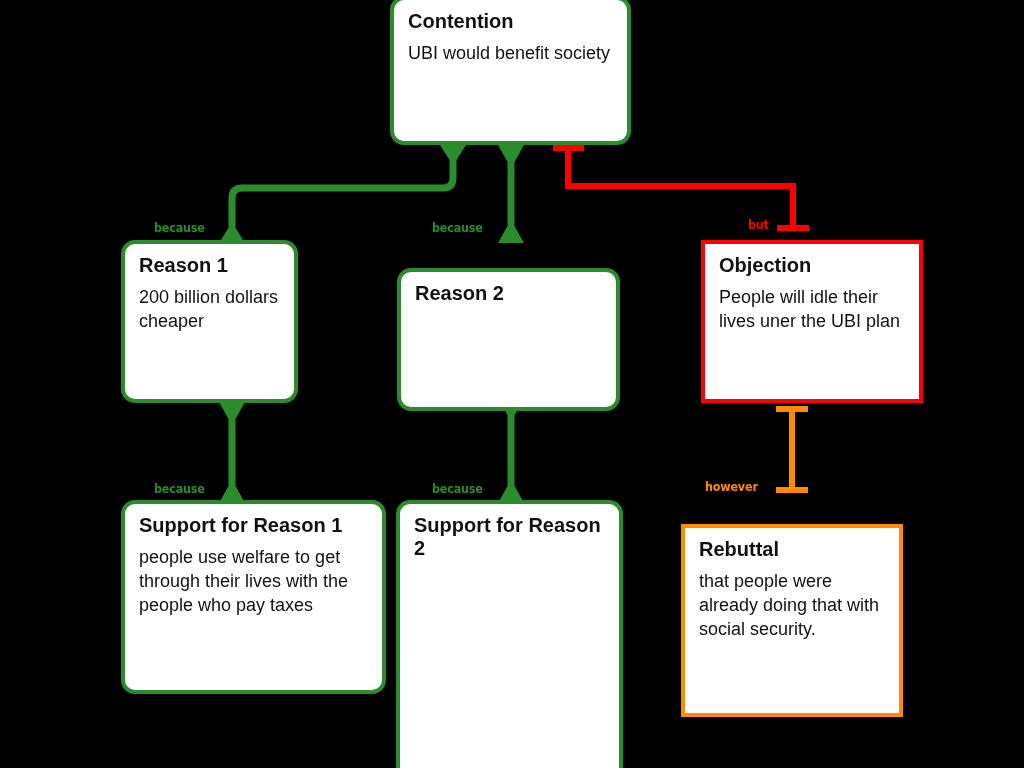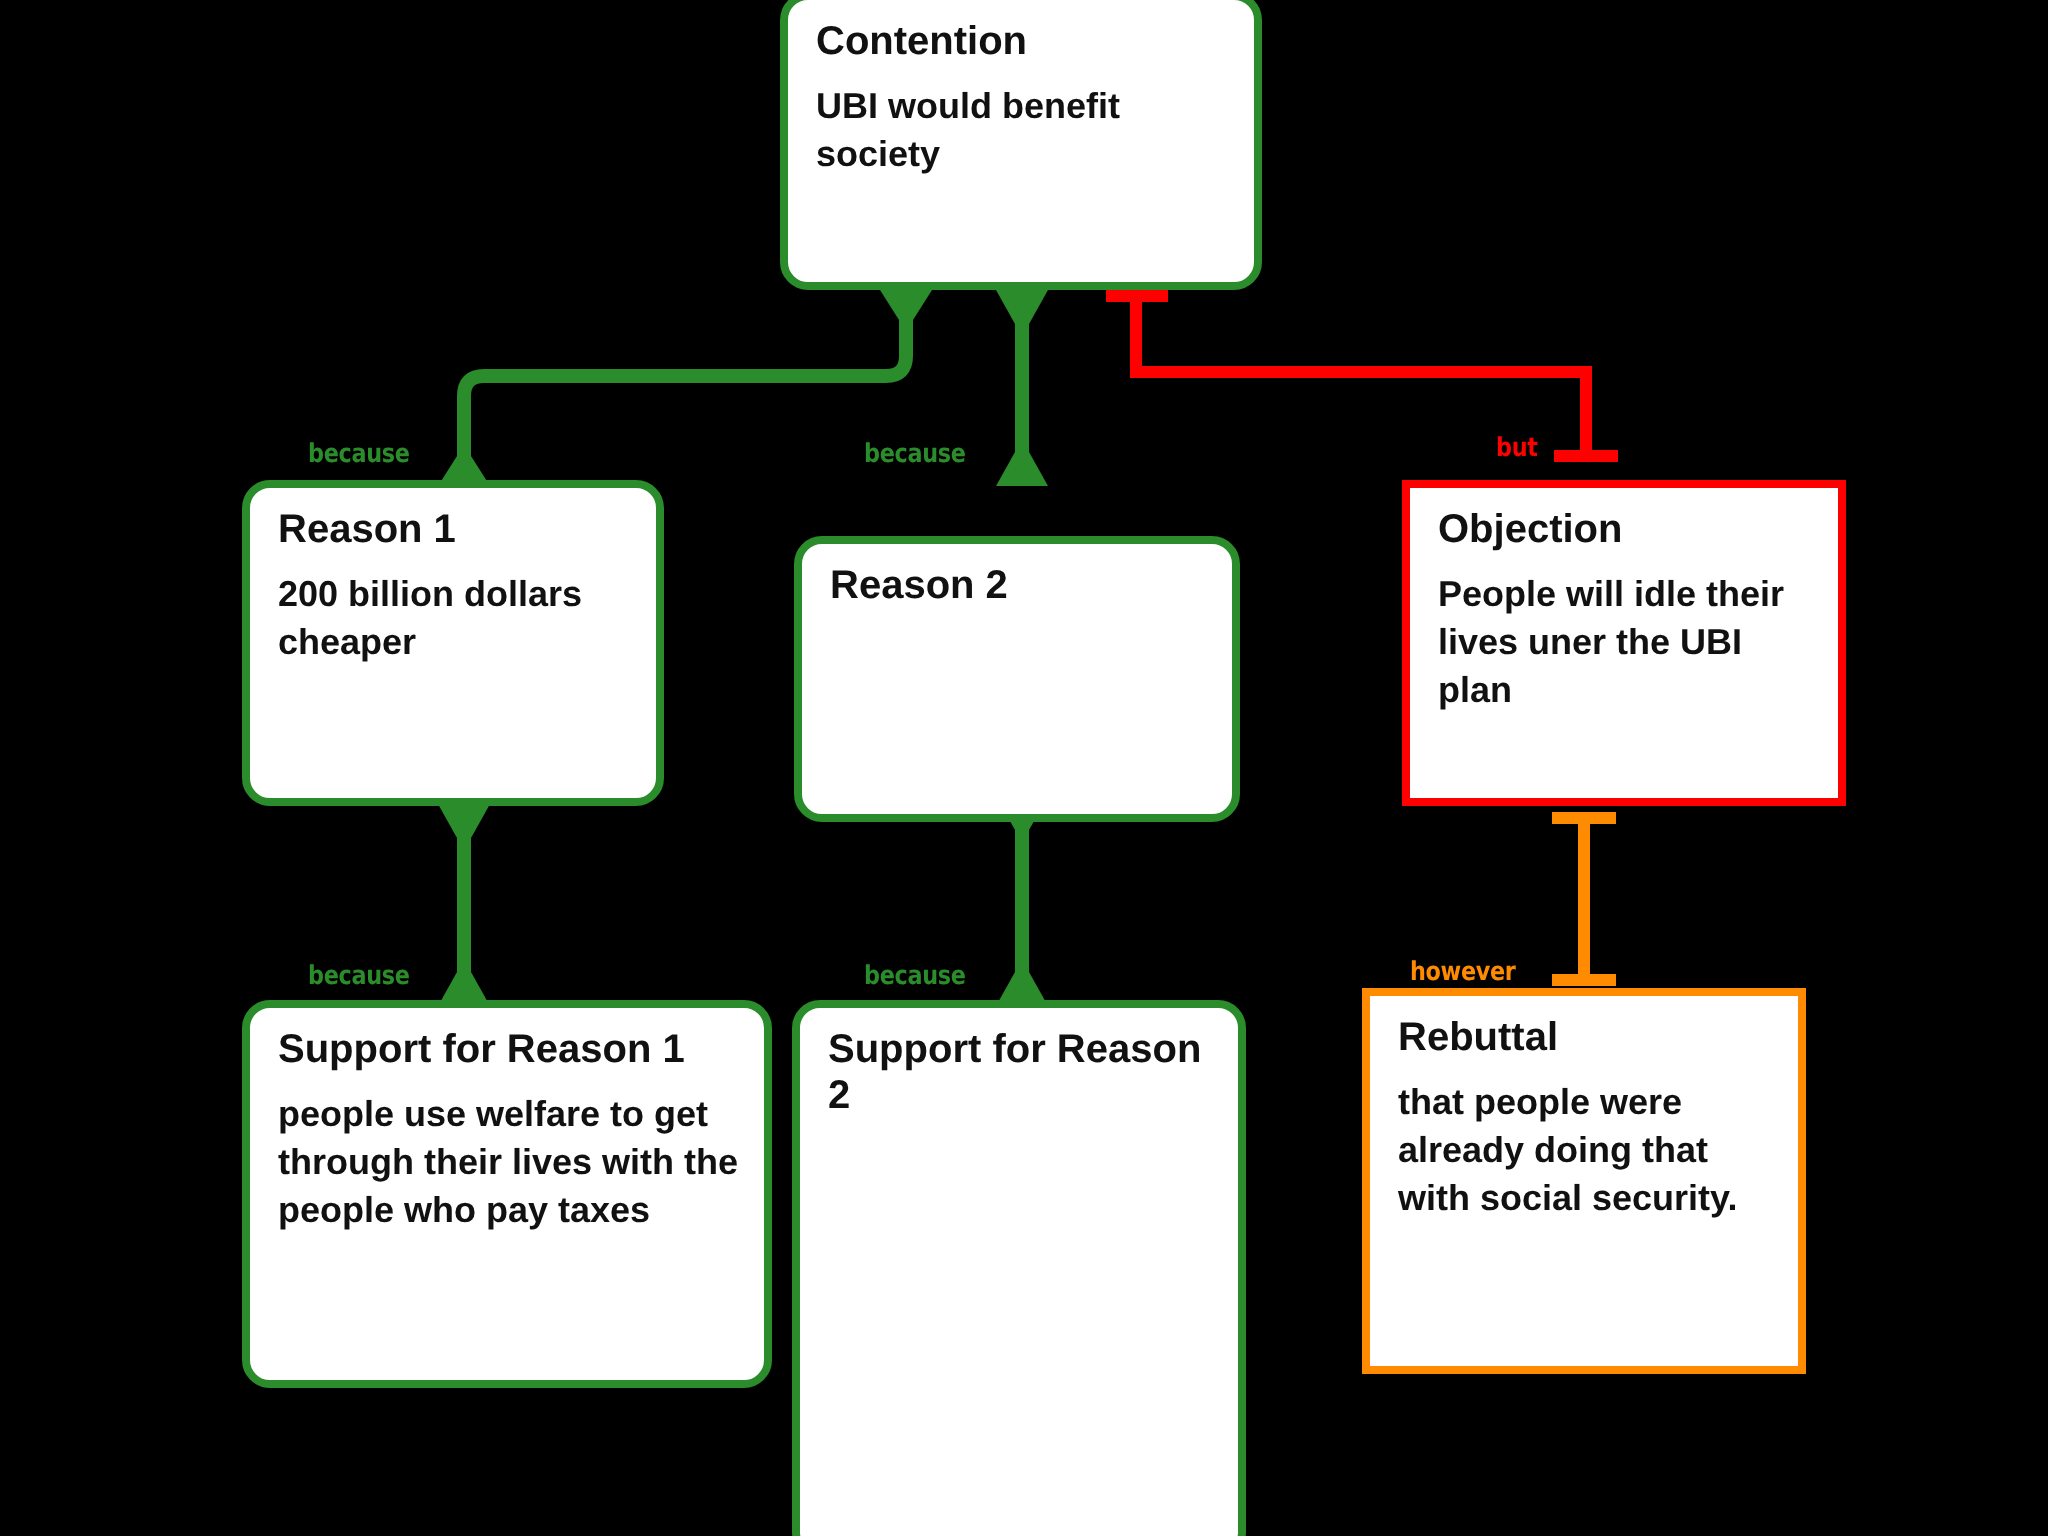--- a/index.html
+++ b/index.html
@@ -51,21 +51,21 @@
   .node-title {
     font-size: 20px;
     font-weight: bold;
     color: #111111;
     line-height: 1.16;
     margin: 0 0 9px 0;
     white-space: pre-line;
   }
   .node-body {
     font-size: 18px;
-    font-weight: bold;
+    font-weight: normal;
     color: #111111;
     line-height: 1.33;
     margin: 0;
   }
 
   
   .wire-label {
     position: absolute;
     font-family: "DejaVu Sans", sans-serif;
     font-size: 13px;
@@ -145,21 +145,21 @@
 
   <span class="wire-label green" style="left:432px; top:481px;">because</span>
 
   <span class="wire-label orange" style="left:705px; top:479px;">however</span>
 
   <div class="node green" style="left:390px; top:-4px; width:241px; height:149px;">
     <p class="node-title">Contention</p>
     <p class="node-body">UBI would benefit society</p>
   </div>
 
-  <div class="node green" style="left:121px; top:240px; width:211px; height:163px;">
+  <div class="node green" style="left:121px; top:240px; width:177px; height:163px;">
     <p class="node-title">Reason 1</p>
     <p class="node-body">200 billion dollars cheaper</p>
   </div>
 
   <div class="node green" style="left:397px; top:240px; width:223px; height:143px;margin-top:28px;">
     <p class="node-title">Reason 2</p>
   </div>
 
   <div class="node red" style="left:681px; top:240px; width:222px; height:163px;margin-left:20px;">
     <p class="node-title">Objection</p>
@@ -168,18 +168,18 @@
 
   <div class="node green" style="left:121px; top:500px; width:265px; height:194px;">
     <p class="node-title">Support for Reason 1</p>
     <p class="node-body">people use welfare to get through their lives with the people who pay taxes</p>
   </div>
 
   <div class="node green" style="left:396px; top:500px; width:227px; height:280px;">
     <p class="node-title">Support for Reason 2</p>
   </div>
 
-  <div class="node orange" style="left:681px; top:494px; width:222px; height:193px;">
+  <div class="node orange" style="left:681px; top:524px; width:222px; height:193px;">
     <p class="node-title">Rebuttal</p>
     <p class="node-body">that people were already doing that with social security.</p>
   </div>
 
 </div>
 
 </body></html>

